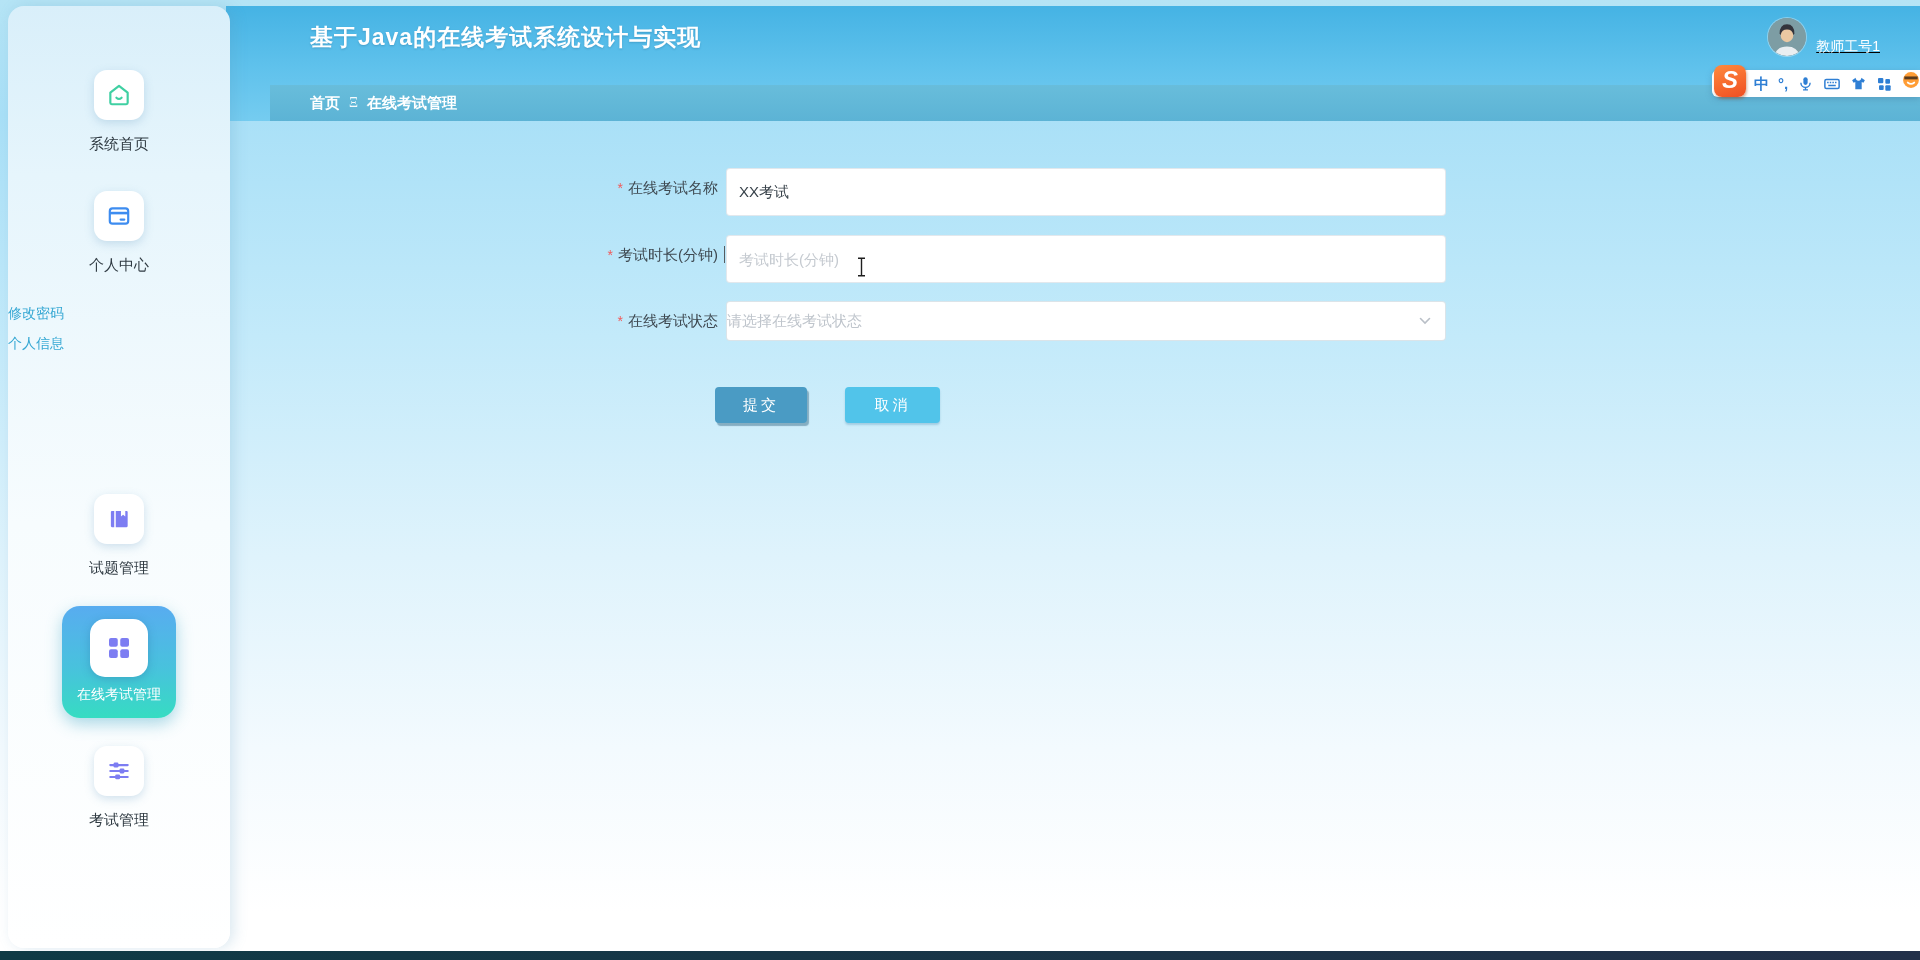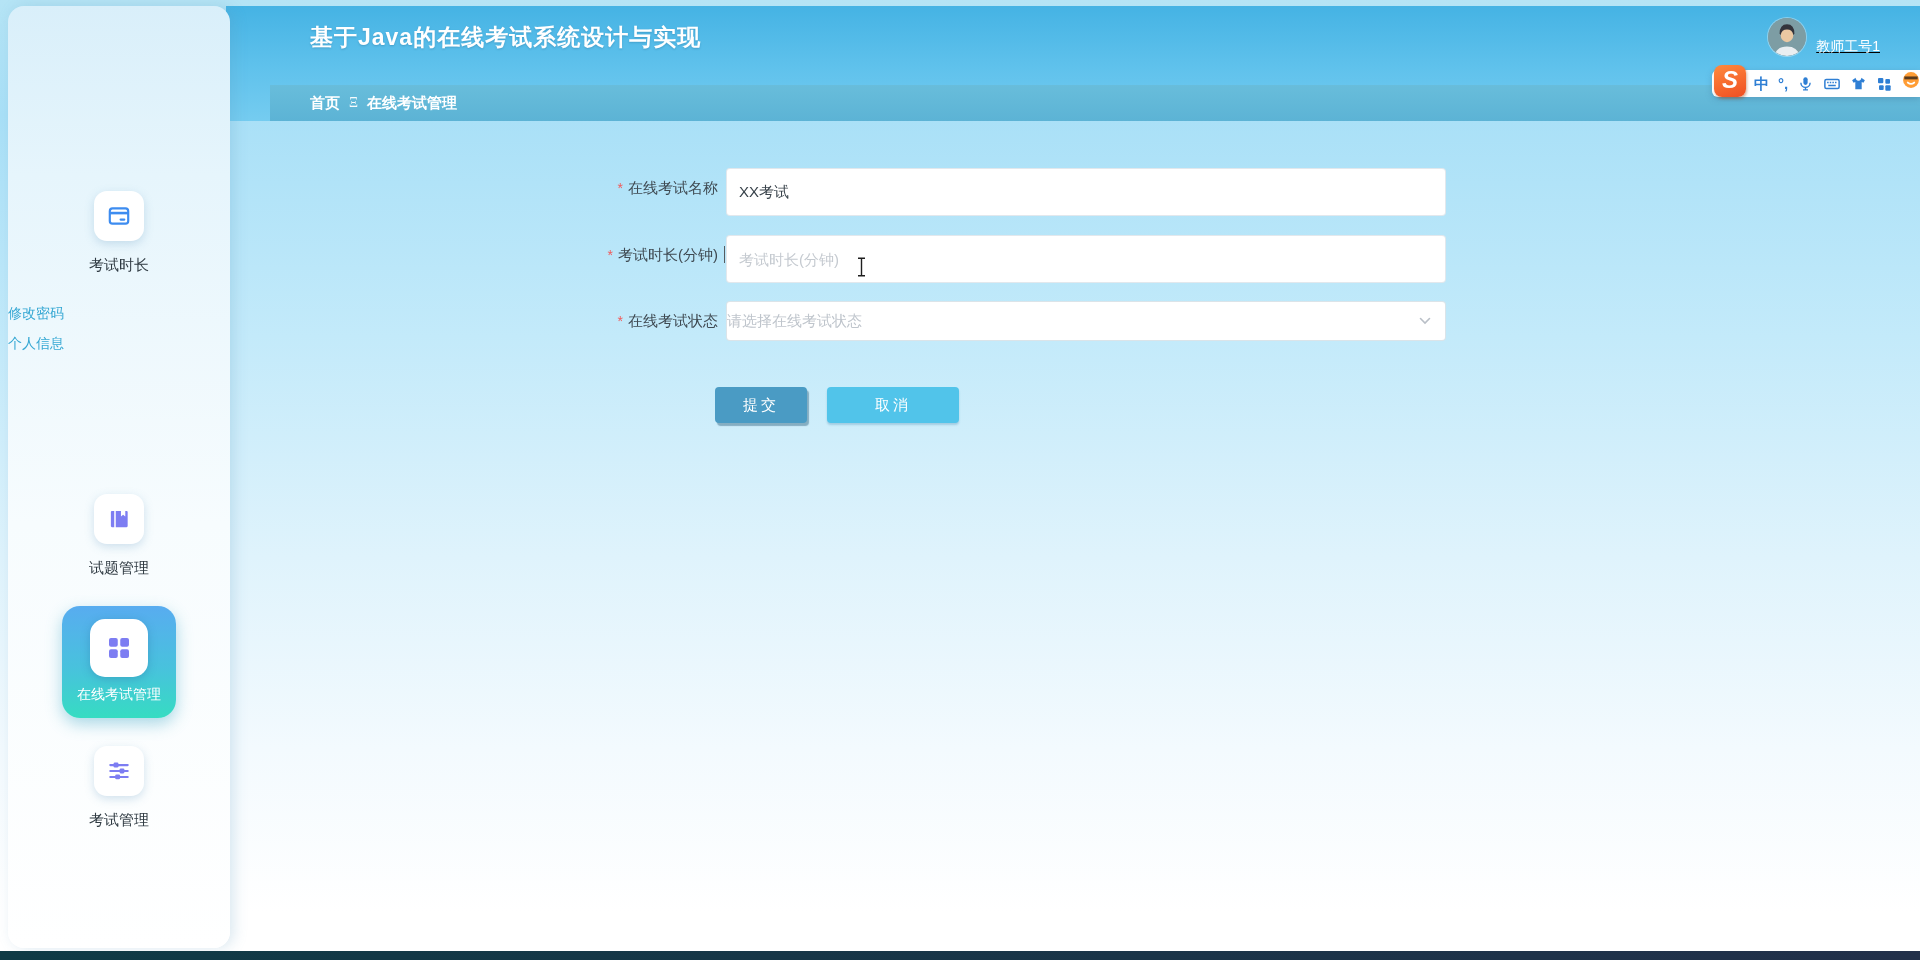--- a/index.html
+++ b/index.html
@@ -56,25 +56,25 @@
   .req { color:#f05b5b; margin-right:5px; font-size:14px; }
   .f-input { position:absolute; left:715px; top:0; width:720px; height:48px; background:#fff;
     border:1px solid rgba(190,205,215,.45); border-radius:4px; padding:0 12px; font-size:15px;
     color:#39434b; font-family:inherit; outline:none; }
   .f-input::placeholder { color:#c5cad0; }
   .f-select { position:absolute; left:715px; top:0; width:720px; height:40px; background:#fff;
     border:1px solid rgba(190,205,215,.55); border-radius:4px; padding:0 14px 0 0;
     display:flex; align-items:center; justify-content:space-between; cursor:pointer; }
   .f-select .ph { color:#bfc5cc; font-size:15px; }
   .text-caret { position:absolute; left:724px; top:246px; width:1px; height:17px; background:#555b60; z-index:8; }
-  .btn-row { position:absolute; top:387px; left:715px; display:flex; gap:20px; }
+  .btn-row { position:absolute; top:387px; left:715px; display:flex; gap:38px; }
   .btn { border:none; border-radius:4px; color:#fff; font-size:15px; letter-spacing:3px;
     cursor:pointer; font-family:inherit; height:36px; }
   .btn-submit { width:92px; background:#4a9bc4; box-shadow:2px 3px 1px rgba(45,95,125,.45); }
-  .btn-cancel { width:132px; background:#51c4ea; box-shadow:0 2px 2px rgba(60,130,170,.3); }
+  .btn-cancel { width:95px; background:#51c4ea; box-shadow:0 2px 2px rgba(60,130,170,.3); }
 
   .ibeam { position:absolute; left:856px; top:257px; z-index:10; }
   .bottombar { position:absolute; left:0; bottom:0; width:100%; height:9px;
     background:linear-gradient(90deg,#0f3a45,#22304a); z-index:20; }
 </style>
 </head>
 <body>
 
 <div class="page">
 
@@ -100,30 +100,39 @@
     </div>
     <div class="crumbbar">
       <span class="crumb-b">首页</span>
       <span class="crumb-sep">Ξ</span>
       <span class="crumb-b">在线考试管理</span>
     </div>
   </header>
 
   <aside class="sidebar">
 
+    <div class="s-item" style="top:64px">
+      <span class="icon-card">
+        <svg width="26" height="26" viewBox="0 0 24 24">
+          <path d="M12 3.5 L20 9.8 V19.2 a1.3 1.3 0 0 1 -1.3 1.3 H5.3 A1.3 1.3 0 0 1 4 19.2 V9.8 Z" fill="none" stroke="#3fd0a2" stroke-width="2" stroke-linejoin="round"></path>
+          <path d="M9.6 14.5 q2.4 2.2 4.8 0" fill="none" stroke="#3fd0a2" stroke-width="2" stroke-linecap="round"></path>
+        </svg>
+      </span>
+      <span class="s-label">系统首页</span>
+    </div>
 
     <div class="s-item" style="top:185px">
       <span class="icon-card">
         <svg width="26" height="26" viewBox="0 0 24 24">
           <rect x="3.5" y="5" width="17" height="14" rx="2.5" fill="none" stroke="#3d8cf0" stroke-width="2"></rect>
           <path d="M3.5 9.3 h17" stroke="#3d8cf0" stroke-width="2.4"></path>
           <path d="M13.5 15.3 h3.4" stroke="#3d8cf0" stroke-width="2" stroke-linecap="round"></path>
         </svg>
       </span>
-      <span class="s-label">考试时长</span>
+      <span class="s-label">个人中心</span>
     </div>
 
     <div class="s-links">
       <a class="s-link">修改密码</a>
       <a class="s-link">个人信息</a>
     </div>
 
 
     <div class="s-item" style="top:488px">
       <span class="icon-card">

